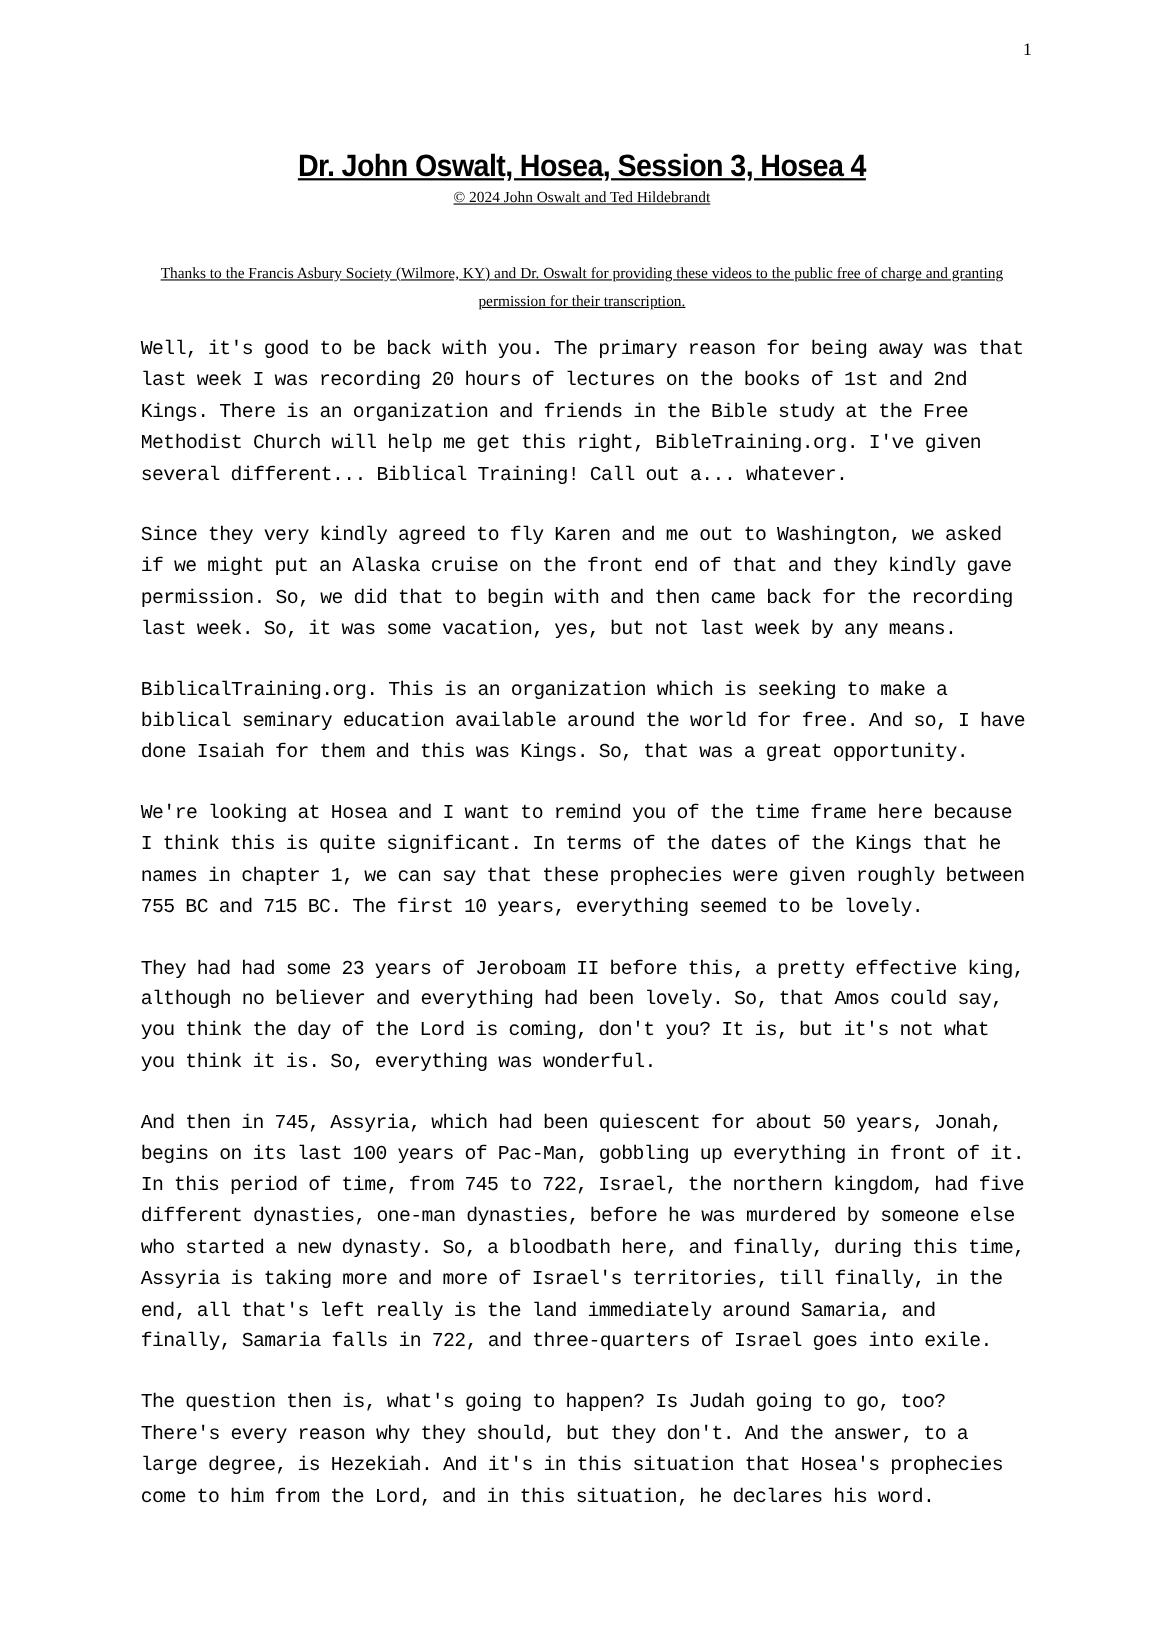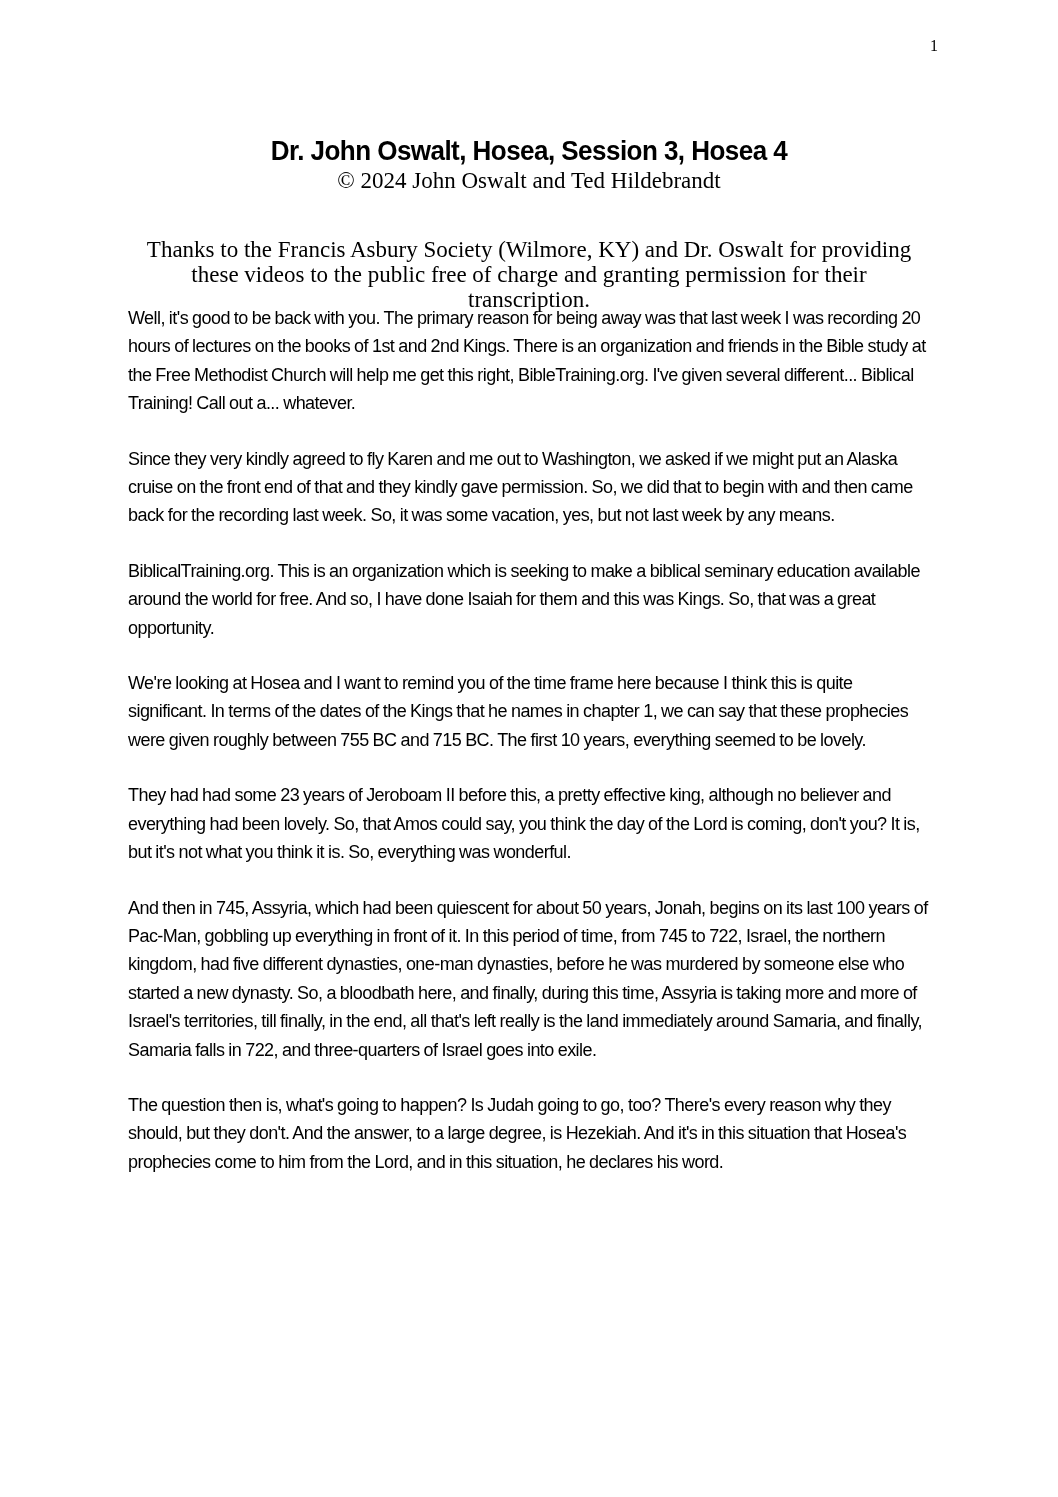--- a/index.html
+++ b/index.html
@@ -31,49 +31,50 @@
       font-family: "Liberation Serif", serif;
       font-size: 16px;
       line-height: 20px;
     }
     .header {
       position: absolute;
       left: 128px;
       top: 134px;
       width: 802px;
       text-align: center;
+      text-decoration: underline;
     }
     .title {
       font-family: "Liberation Sans", sans-serif;
       font-weight: bold;
       font-size: 28px;
       line-height: 34px;
       margin: 0;
       letter-spacing: -0.6px;
       transform: scaleX(0.93);
       transform-origin: center;
     }
     .copyright, .thanks {
       font-family: "Liberation Serif", serif;
-      font-size: 23px;
+      font-size: 14px;
       line-height: 25px;
       margin: 0;
     }
     .thanks {
       padding: 0 4px;
       margin-top: 44px;
     }
     .body-text {
       position: absolute;
       left: 128px;
       top: 304px;
       width: 805px;
     }
     .body-text p {
-      font-family: Liberation Sans, sans-serif;
+      font-family: Liberation Mono, monospace;
       font-size: 18px;
       line-height: 28.4px;
       margin: 0 0 27px 0;
       letter-spacing: -0.55px;
       word-spacing: -0.5px;
     }
   </style>
 </head>
 <body>
 

